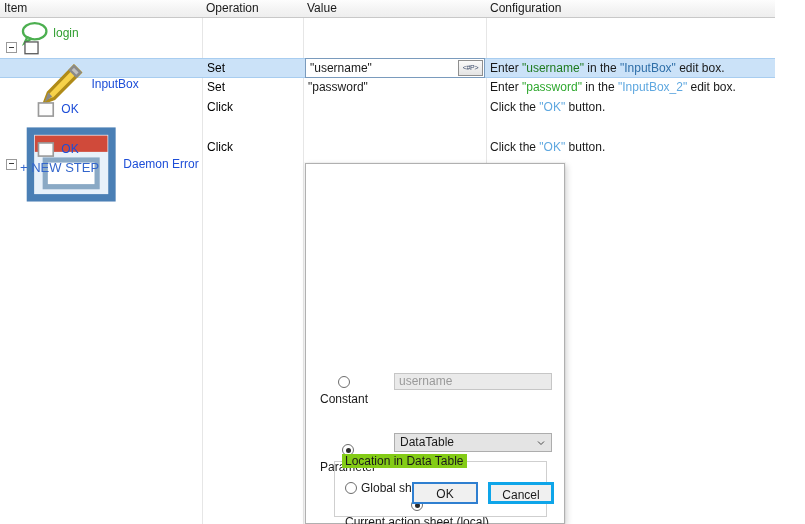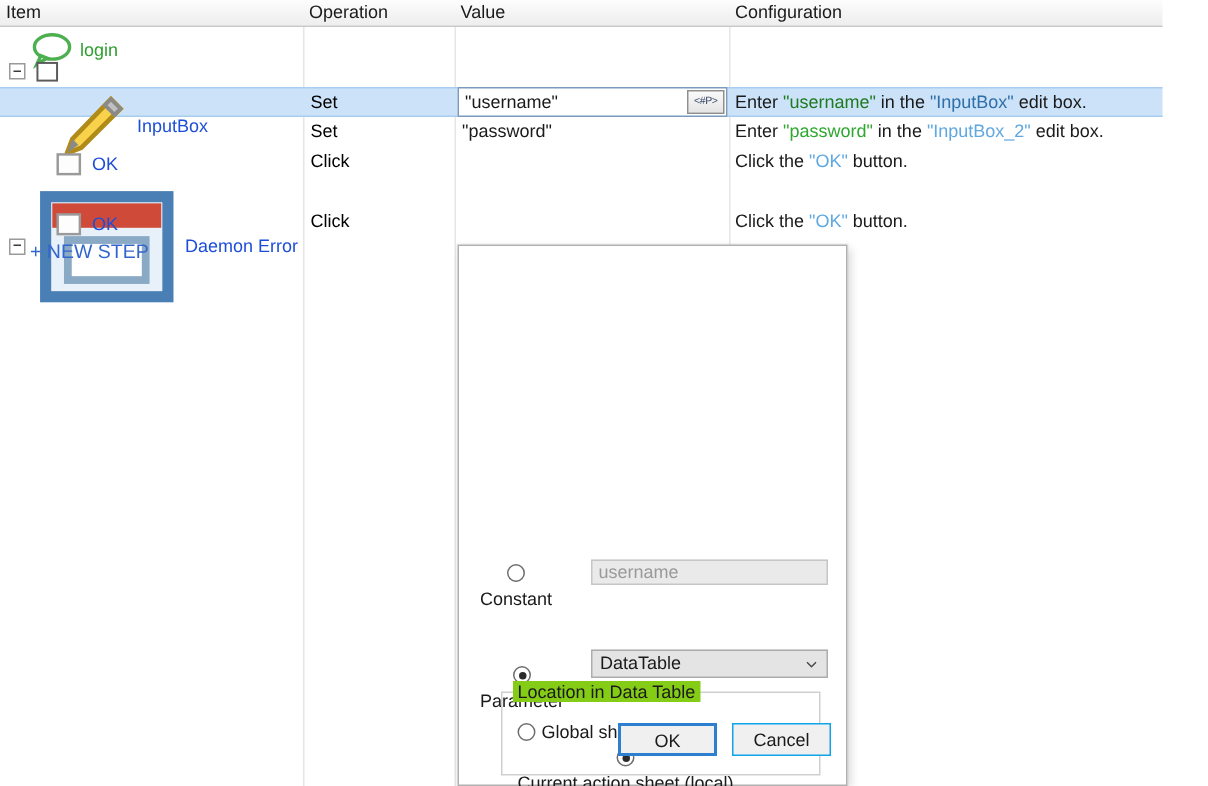--- a/index.html
+++ b/index.html
@@ -272,21 +272,21 @@
     line-height:20px;
     background: linear-gradient(to bottom,#fbfbfb,#eeeeee);
   }
   .dlg-ok {
     left:412px; width:66px;
     border:2px solid #2f7fd0;
     background:#f0f0f0;
   }
   .dlg-cancel {
     left:488px; width:66px;
-    border:1px solid #0ea5e9;
+    border:3px solid #0ea5e9;
     background:#f0f0f0;
   }
 </style>
 </head>
 <body>
 
 <div id="screen">
 
   <div class="grid-header">
     <div class="hcell hc-item">Item</div>

